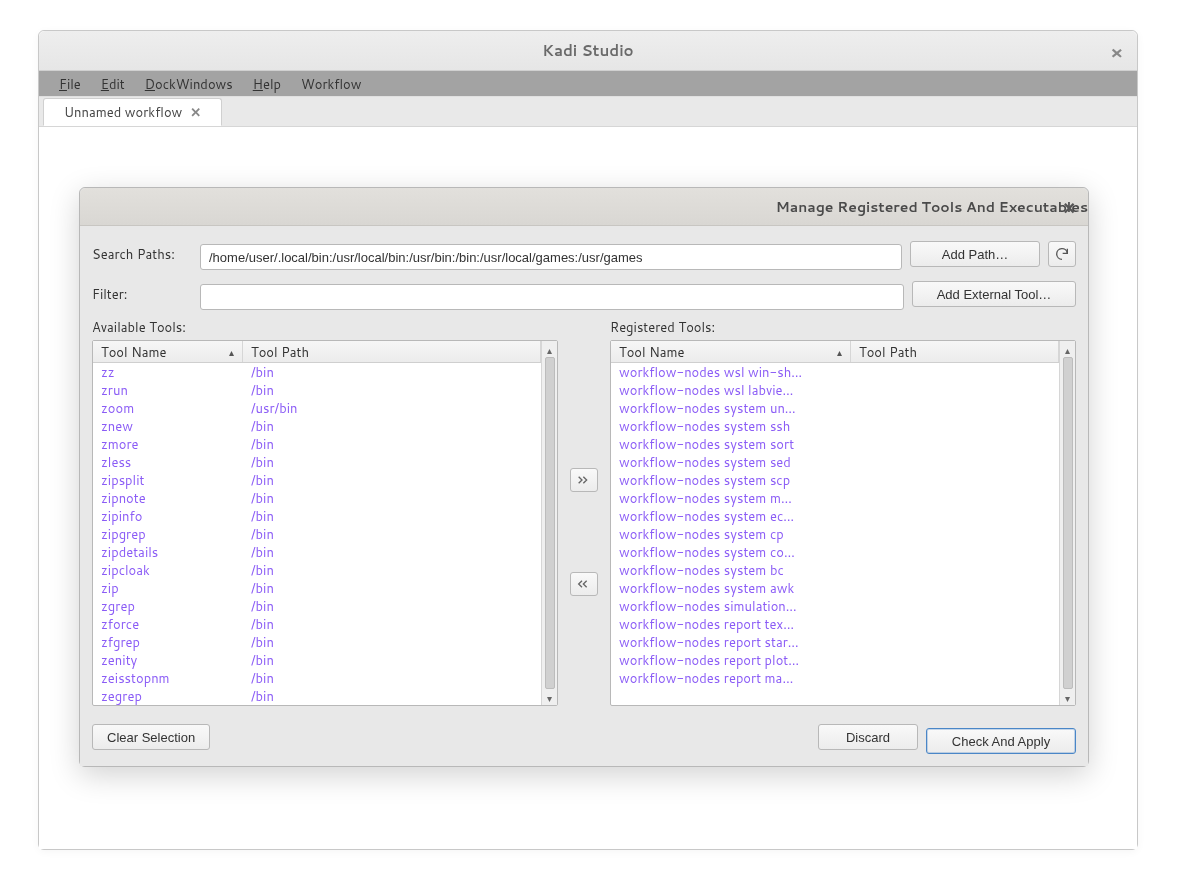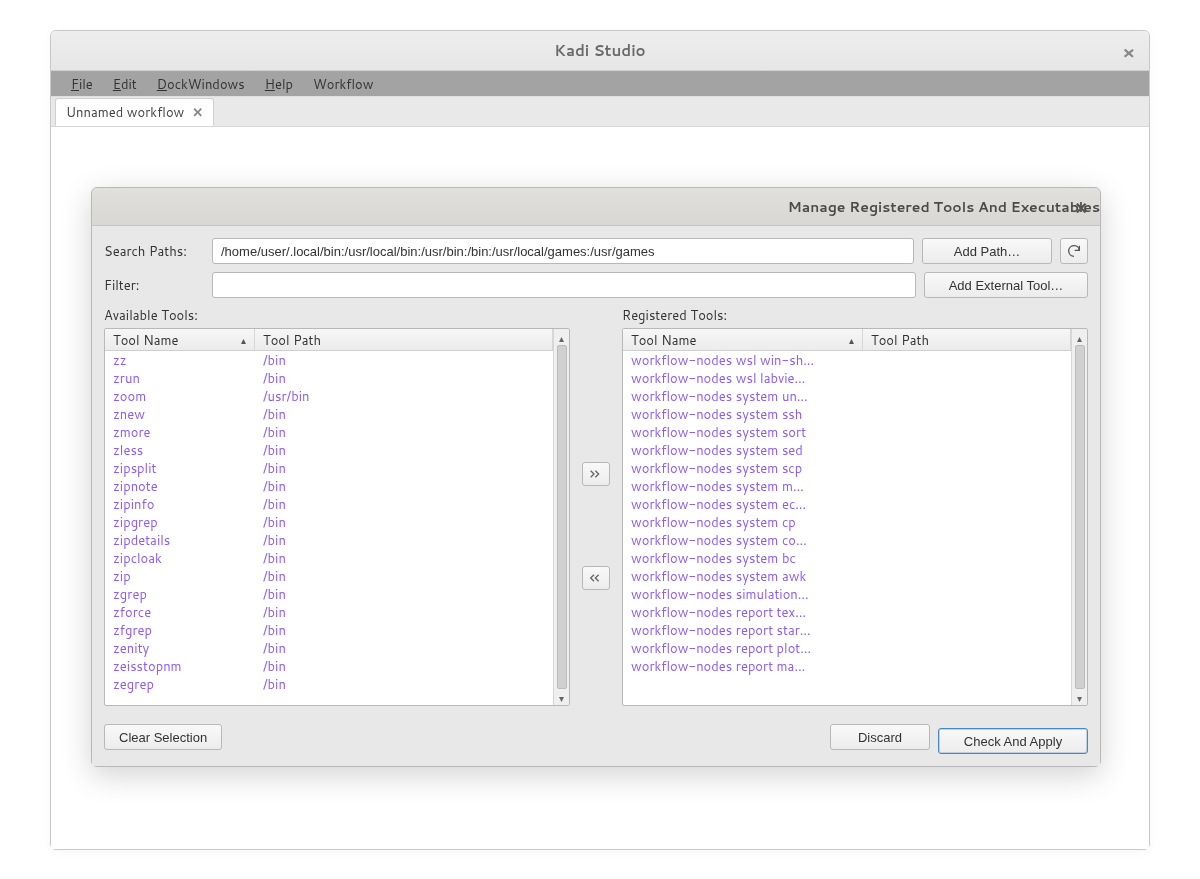--- a/index.html
+++ b/index.html
@@ -8,21 +8,21 @@
     font-family: "Segoe UI", "Cantarell", "Ubuntu", sans-serif;
     font-size: 13px;
     color: #333;
     background: #fff;
     width: 1200px;
     height: 879px;
     position: relative;
   }
   .outer-window {
     position: absolute;
-    left: 50px;
+    left: 38px;
     top: 30px;
     width: 1100px;
     height: 820px;
     border: 1px solid #c8c8c8;
     border-radius: 6px;
     background: #fff;
     box-shadow: 0 2px 8px rgba(0,0,0,0.04);
     display: flex;
     flex-direction: column;
   }
@@ -67,21 +67,21 @@
     border-bottom: 1px solid #d6d6d6;
     display: flex;
     align-items: flex-end;
   }
   .tab {
     height: 28px;
     background: #fff;
     border: 1px solid #d0d0d0;
     border-bottom: 1px solid #fff;
     border-radius: 3px 3px 0 0;
-    padding: 0 10px;
+    padding: 0 20px;
     margin-left: 4px;
     display: flex;
     align-items: center;
     gap: 8px;
     font-size: 13px;
     color: #444;
   }
   .tab .tab-close { color: #888; font-weight: bold; cursor: pointer; }
   .outer-content {
     flex: 1;
@@ -144,20 +144,21 @@
   }
   .text-input {
     flex: 1;
     height: 26px;
     background: #fff;
     border: 1px solid #b8b8b8;
     border-radius: 3px;
     padding: 0 8px;
     font-size: 13px;
     color: #333;
+    margin-top: 6px;
   }
   .btn {
     height: 26px;
     min-width: 90px;
     background: linear-gradient(#f9f9f9,#ececec);
     border: 1px solid #b8b8b8;
     border-radius: 3px;
     padding: 0 14px;
     font-size: 13px;
     color: #333;

